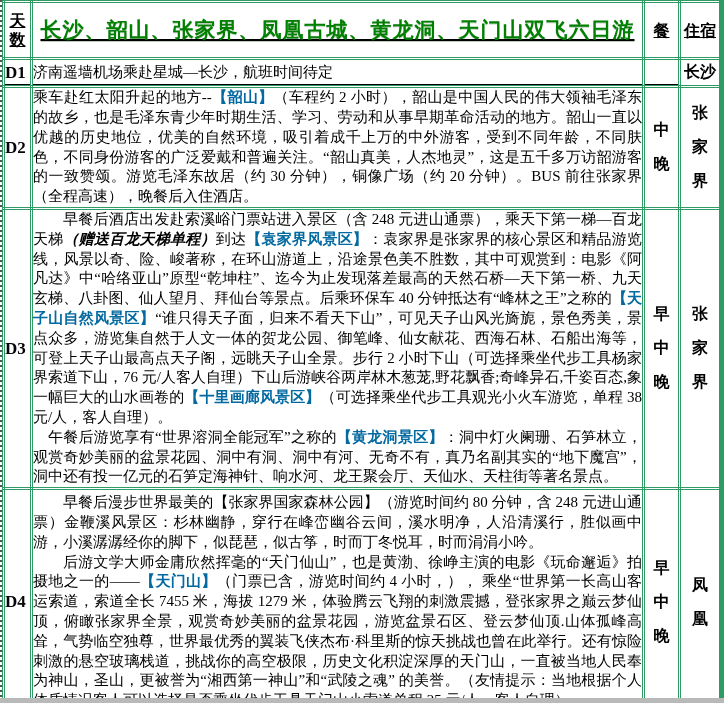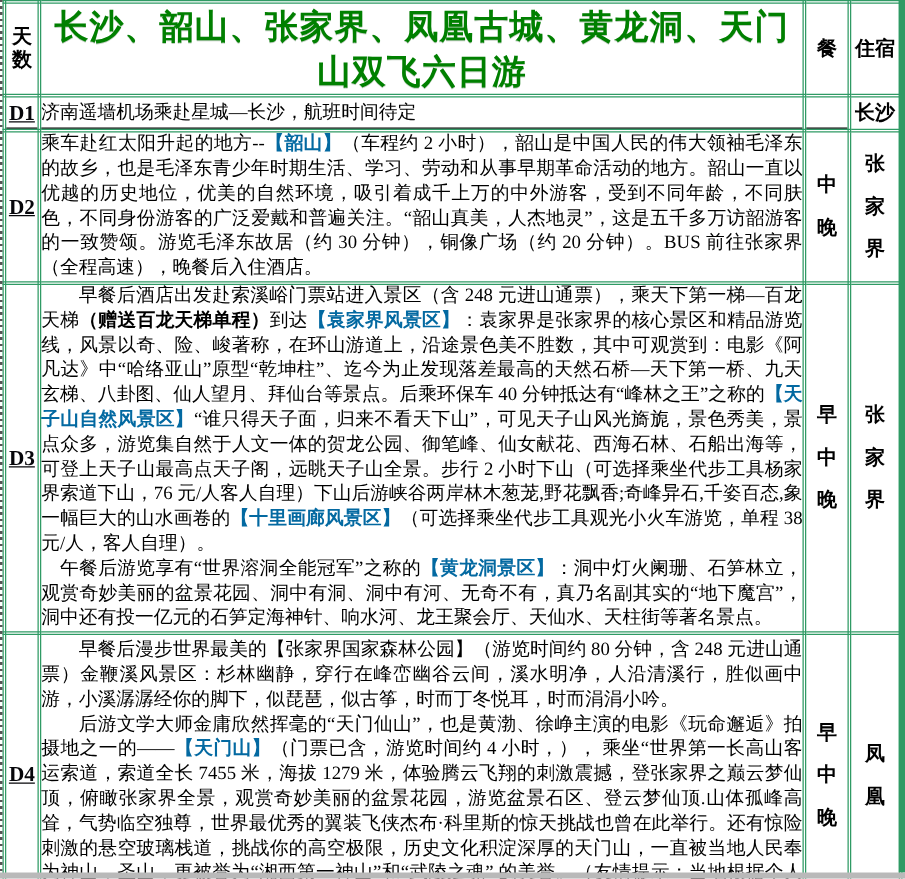--- a/index.html
+++ b/index.html
@@ -18,49 +18,49 @@
     border-collapse:collapse;table-layout:fixed;
     width:717px;margin-left:2px;
   }
   .itinerary th,.itinerary td{
     border:3px double #2f9a64;vertical-align:middle;padding:0;
   }
   col.c-day{width:28px;}
   col.c-main{width:612px;}
   col.c-meal{width:36px;}
   col.c-stay{width:41px;}
-  tr.r-head{height:57px;}
+  tr.r-head{height:57px;text-decoration:underline;}
   tr.row-D1{height:28px;}
   tr.row-D2{height:122px;}
   tr.row-D3{height:264px;}
   tr.row-D4{height:227px;}
   .head-cell{
     font-family:"Liberation Sans","DejaVu Sans",sans-serif;
     font-weight:bold;font-size:16px;text-align:center;line-height:19px;
   }
   .title-cell{
     font-family:"Liberation Sans","DejaVu Sans",sans-serif;
-    color:#008000;font-weight:bold;font-size:27px;text-align:center;
+    color:#008000;font-weight:bold;font-size:21px;text-align:center;
     letter-spacing:1px;text-shadow:0 1px 0 rgba(0,60,0,.25);
   }
   .day-cell{
-    font-weight:bold;font-size:17px;text-align:center;
-    font-family:"Liberation Serif","DejaVu Serif",serif;color:#06060a;text-decoration:underline;
+    font-weight:bold;font-size:17px;
+    font-family:"Liberation Serif","DejaVu Serif",serif;color:#06060a;
   }
   .content-cell{
     padding:1px 4px 1px 4px;text-align:justify;
     font-size:15px;line-height:19.8px;
   }
   .para{margin:0;}
   .indent-0{text-indent:0;}
   .indent-1{text-indent:1em;}
   .indent-2{text-indent:2em;}
   .seg{color:#000;}
   .seg.red{color:#0369a1;font-weight:bold;}
-  .seg.bold{font-weight:bold;}
+  .seg.bold{font-weight:bold;font-style:italic;}
   .meal-cell,.stay-cell{
     text-align:center;font-weight:bold;font-size:16px;
     font-family:Liberation Sans, sans-serif;
   }
   .vstack{
     display:flex;flex-direction:column;align-items:center;
     justify-content:center;gap:13px;width:100%;
   }
   .hchars{letter-spacing:0;}
   

